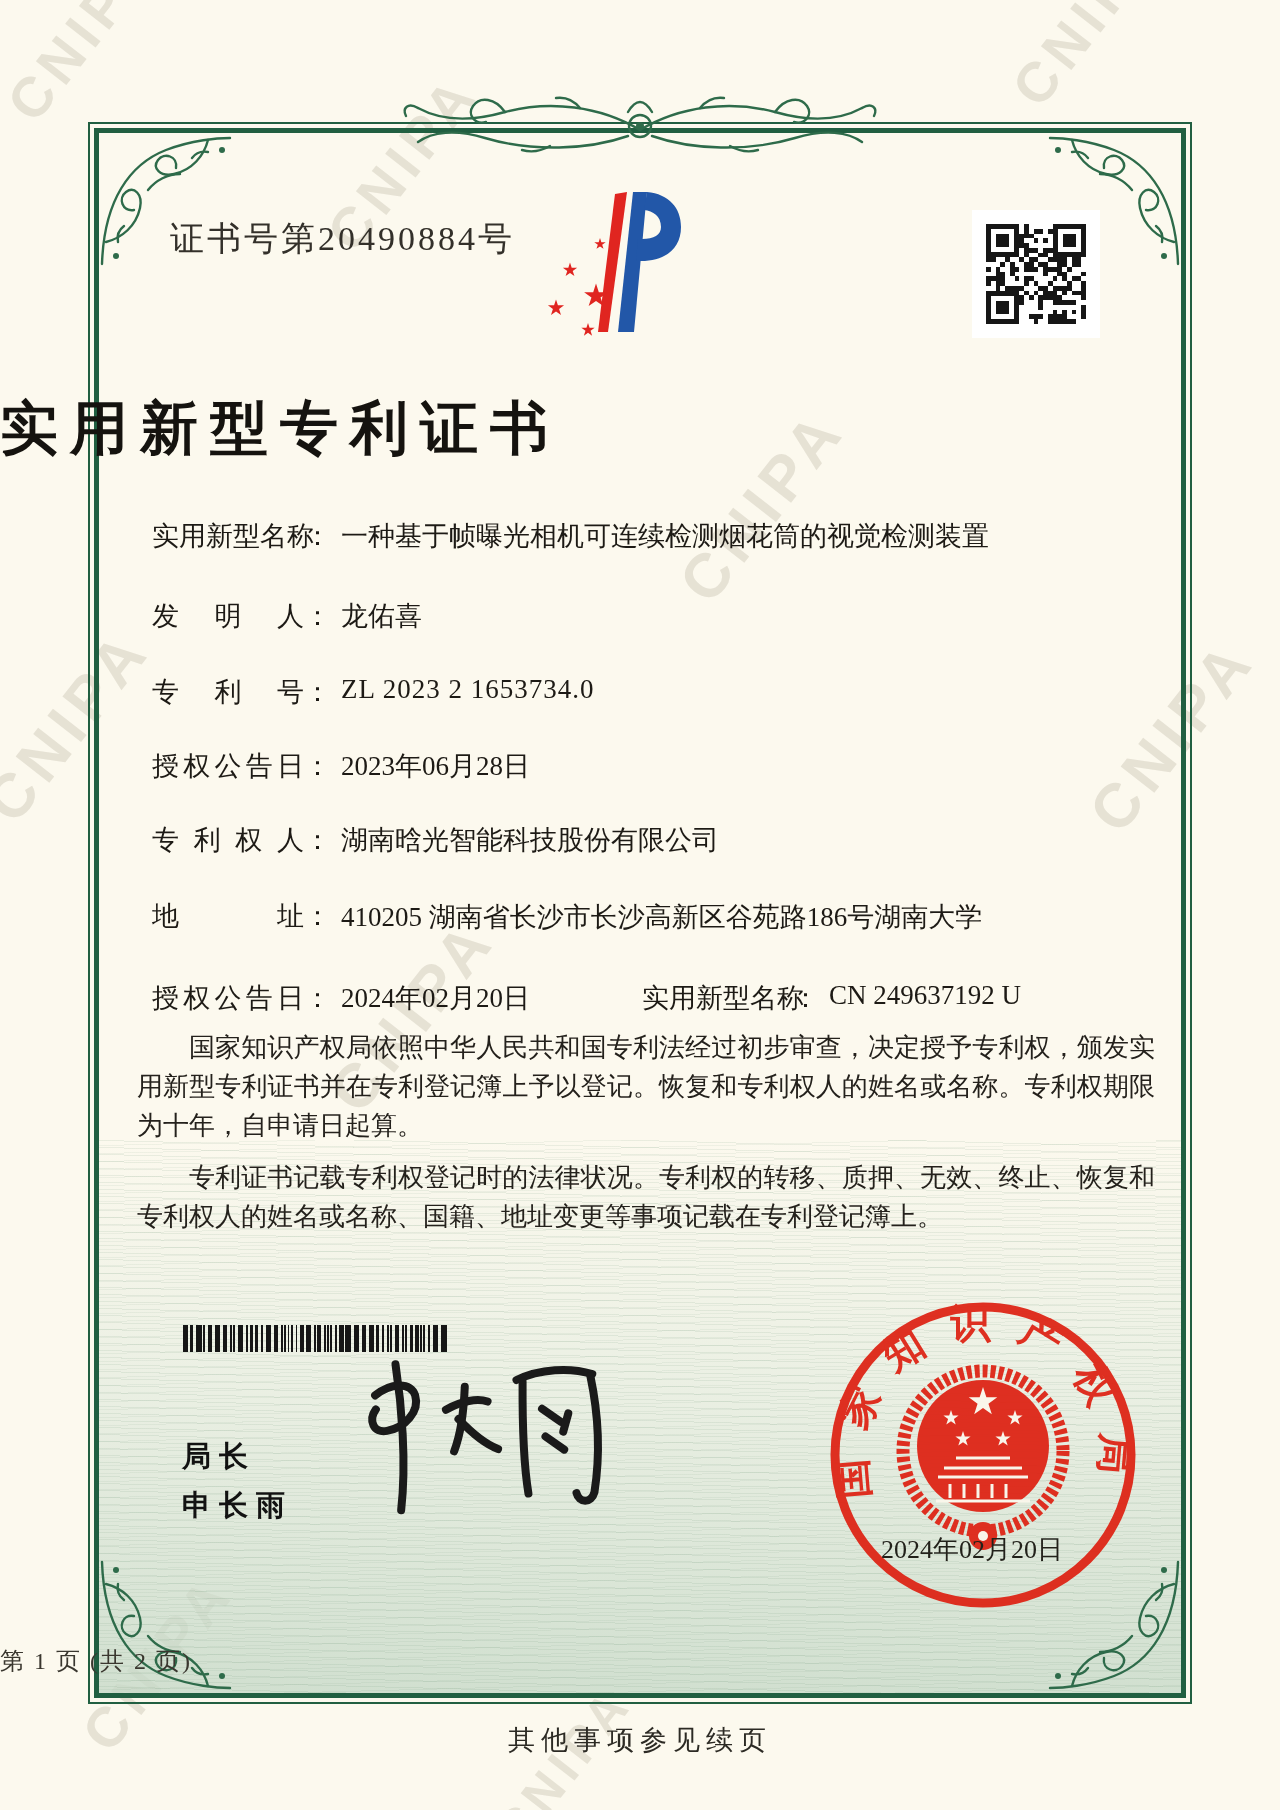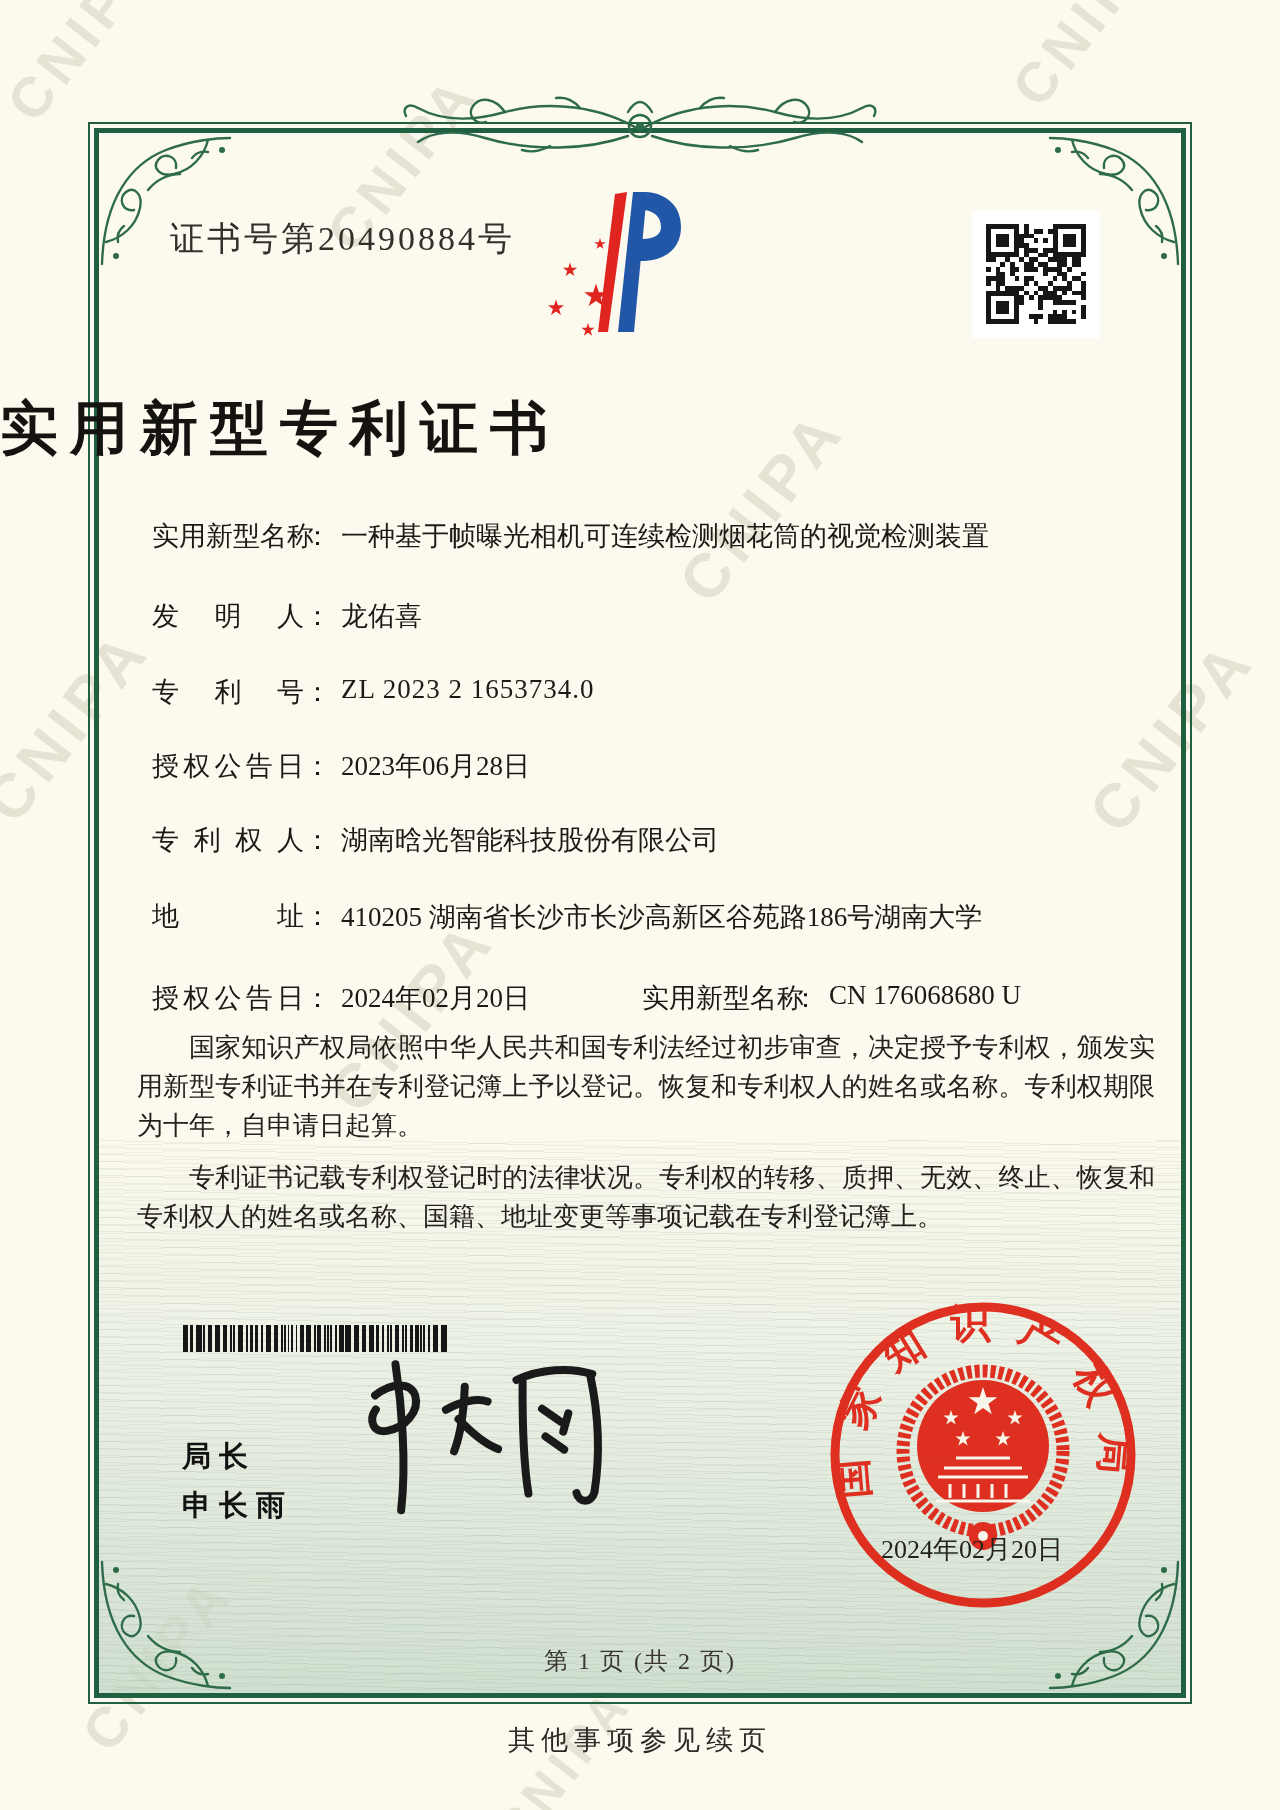--- a/index.html
+++ b/index.html
@@ -71,21 +71,21 @@
   .seal .red-f{fill:var(--seal-red);}
   .seal .red-s{stroke:var(--seal-red);fill:none;}
   .seal .paper{fill:#fbf7ec;}
   .seal-arc-text{font-size:40px;font-weight:bold;letter-spacing:25px;fill:var(--seal-red);
                  font-family:"Liberation Serif","DejaVu Serif",serif;}
   .seal-date{font-size:26px;fill:#17150f;font-family:"Liberation Serif","DejaVu Serif",serif;}
 
   .logo{left:450px;top:182px;}
   .logo .star-f{fill:var(--logo-red);}
 
-  .page-num{left:0;top:1645px;width:1280px;text-align:center;font-size:24px;color:#3a372f;letter-spacing:2px;}
+  .page-num{left:0;top:1645px;width:1280px;text-align:left;font-size:24px;color:#3a372f;letter-spacing:2px;}
   .foot-note{left:0;top:1722px;width:1280px;text-align:center;font-size:27px;color:#2c2a24;letter-spacing:6px;}
 </style>
 </head>
 <body>
 
 <div class="page">
 
   <span class="wm" style="left:-20px;top:0;font-size:56px;">CNIPA</span>
   <span class="wm" style="left:300px;top:130px;font-size:56px;">CNIPA</span>
   <span class="wm" style="left:985px;top:-15px;font-size:56px;">CNIPA</span>
@@ -323,21 +323,21 @@
     </div>
     <div class="field-row" style="top:822px;">
       <span class="field-label">专利权人</span><span class="field-colon">：</span><span class="field-value">湖南晗光智能科技股份有限公司</span>
     </div>
     <div class="field-row" style="top:898px;">
       <span class="field-label">地址</span><span class="field-colon">：</span><span class="addr-lines"><span style="display:block;">410205 湖南省长沙市长沙高新区谷苑路186号湖南大学</span></span>
     </div>
     <div class="field-row" style="top:980px;width:1010px;">
       <span class="field-label">授权公告日</span><span class="field-colon">：</span><span class="field-value">2024年02月20日</span>
       <span class="grant2">
-        <span class="field-label">实用新型名称</span><span class="field-colon">：</span><span class="field-value">CN 176068680 U</span>
+        <span class="field-label">实用新型名称</span><span class="field-colon">：</span><span class="field-value">CN 249637192 U</span>
       </span>
     </div>
 
     <div class="abs paras">
       <p>国家知识产权局依照中华人民共和国专利法经过初步审查，决定授予专利权，颁发实用新型专利证书并在专利登记簿上予以登记。恢复和专利权人的姓名或名称。专利权期限为十年，自申请日起算。</p>
       <p>专利证书记载专利权登记时的法律状况。专利权的转移、质押、无效、终止、恢复和专利权人的姓名或名称、国籍、地址变更等事项记载在专利登记簿上。</p>
     </div>
 
     <div class="abs barcode"><span style="width: 5.4px; margin-right: 1.5px;"></span><span style="width: 3.6px; margin-right: 3px;"></span><span style="width: 5.4px; margin-right: 1.5px;"></span><span style="width: 1.8px; margin-right: 3px;"></span><span style="width: 3.6px; margin-right: 3px;"></span><span style="width: 5.4px; margin-right: 3px;"></span><span style="width: 3.6px; margin-right: 3px;"></span><span style="width: 1.8px; margin-right: 1.5px;"></span><span style="width: 1.8px; margin-right: 3px;"></span><span style="width: 5.4px; margin-right: 3px;"></span><span style="width: 1.8px; margin-right: 1.5px;"></span><span style="width: 3.6px; margin-right: 1.5px;"></span><span style="width: 3.6px; margin-right: 3px;"></span><span style="width: 1.8px; margin-right: 3px;"></span><span style="width: 5.4px; margin-right: 3px;"></span><span style="width: 3.6px; margin-right: 3px;"></span><span style="width: 1.8px; margin-right: 1.5px;"></span><span style="width: 1.8px; margin-right: 1.5px;"></span><span style="width: 1.8px; margin-right: 1.5px;"></span><span style="width: 1.8px; margin-right: 3px;"></span><span style="width: 1.8px; margin-right: 3px;"></span><span style="width: 3.6px; margin-right: 1.5px;"></span><span style="width: 5.4px; margin-right: 3px;"></span><span style="width: 1.8px; margin-right: 1.5px;"></span><span style="width: 3.6px; margin-right: 3px;"></span><span style="width: 1.8px; margin-right: 1.5px;"></span><span style="width: 1.8px; margin-right: 1.5px;"></span><span style="width: 1.8px; margin-right: 3px;"></span><span style="width: 1.8px; margin-right: 1.5px;"></span><span style="width: 5.4px; margin-right: 1.5px;"></span><span style="width: 5.4px; margin-right: 3px;"></span><span style="width: 5.4px; margin-right: 3px;"></span><span style="width: 3.6px; margin-right: 3px;"></span><span style="width: 5.4px; margin-right: 1.5px;"></span><span style="width: 3.6px; margin-right: 3px;"></span><span style="width: 1.8px; margin-right: 3px;"></span><span style="width: 1.8px; margin-right: 1.5px;"></span><span style="width: 1.8px; margin-right: 3px;"></span><span style="width: 3.6px; margin-right: 3px;"></span><span style="width: 1.8px; margin-right: 1.5px;"></span><span style="width: 1.8px; margin-right: 3px;"></span><span style="width: 3.6px; margin-right: 1.5px;"></span><span style="width: 3.6px; margin-right: 1.5px;"></span><span style="width: 1.8px; margin-right: 1.5px;"></span><span style="width: 1.8px; margin-right: 3px;"></span><span style="width: 1.8px; margin-right: 3px;"></span><span style="width: 5.4px; margin-right: 3px;"></span><span style="width: 5.4px; margin-right: 1.5px;"></span></div>
 

